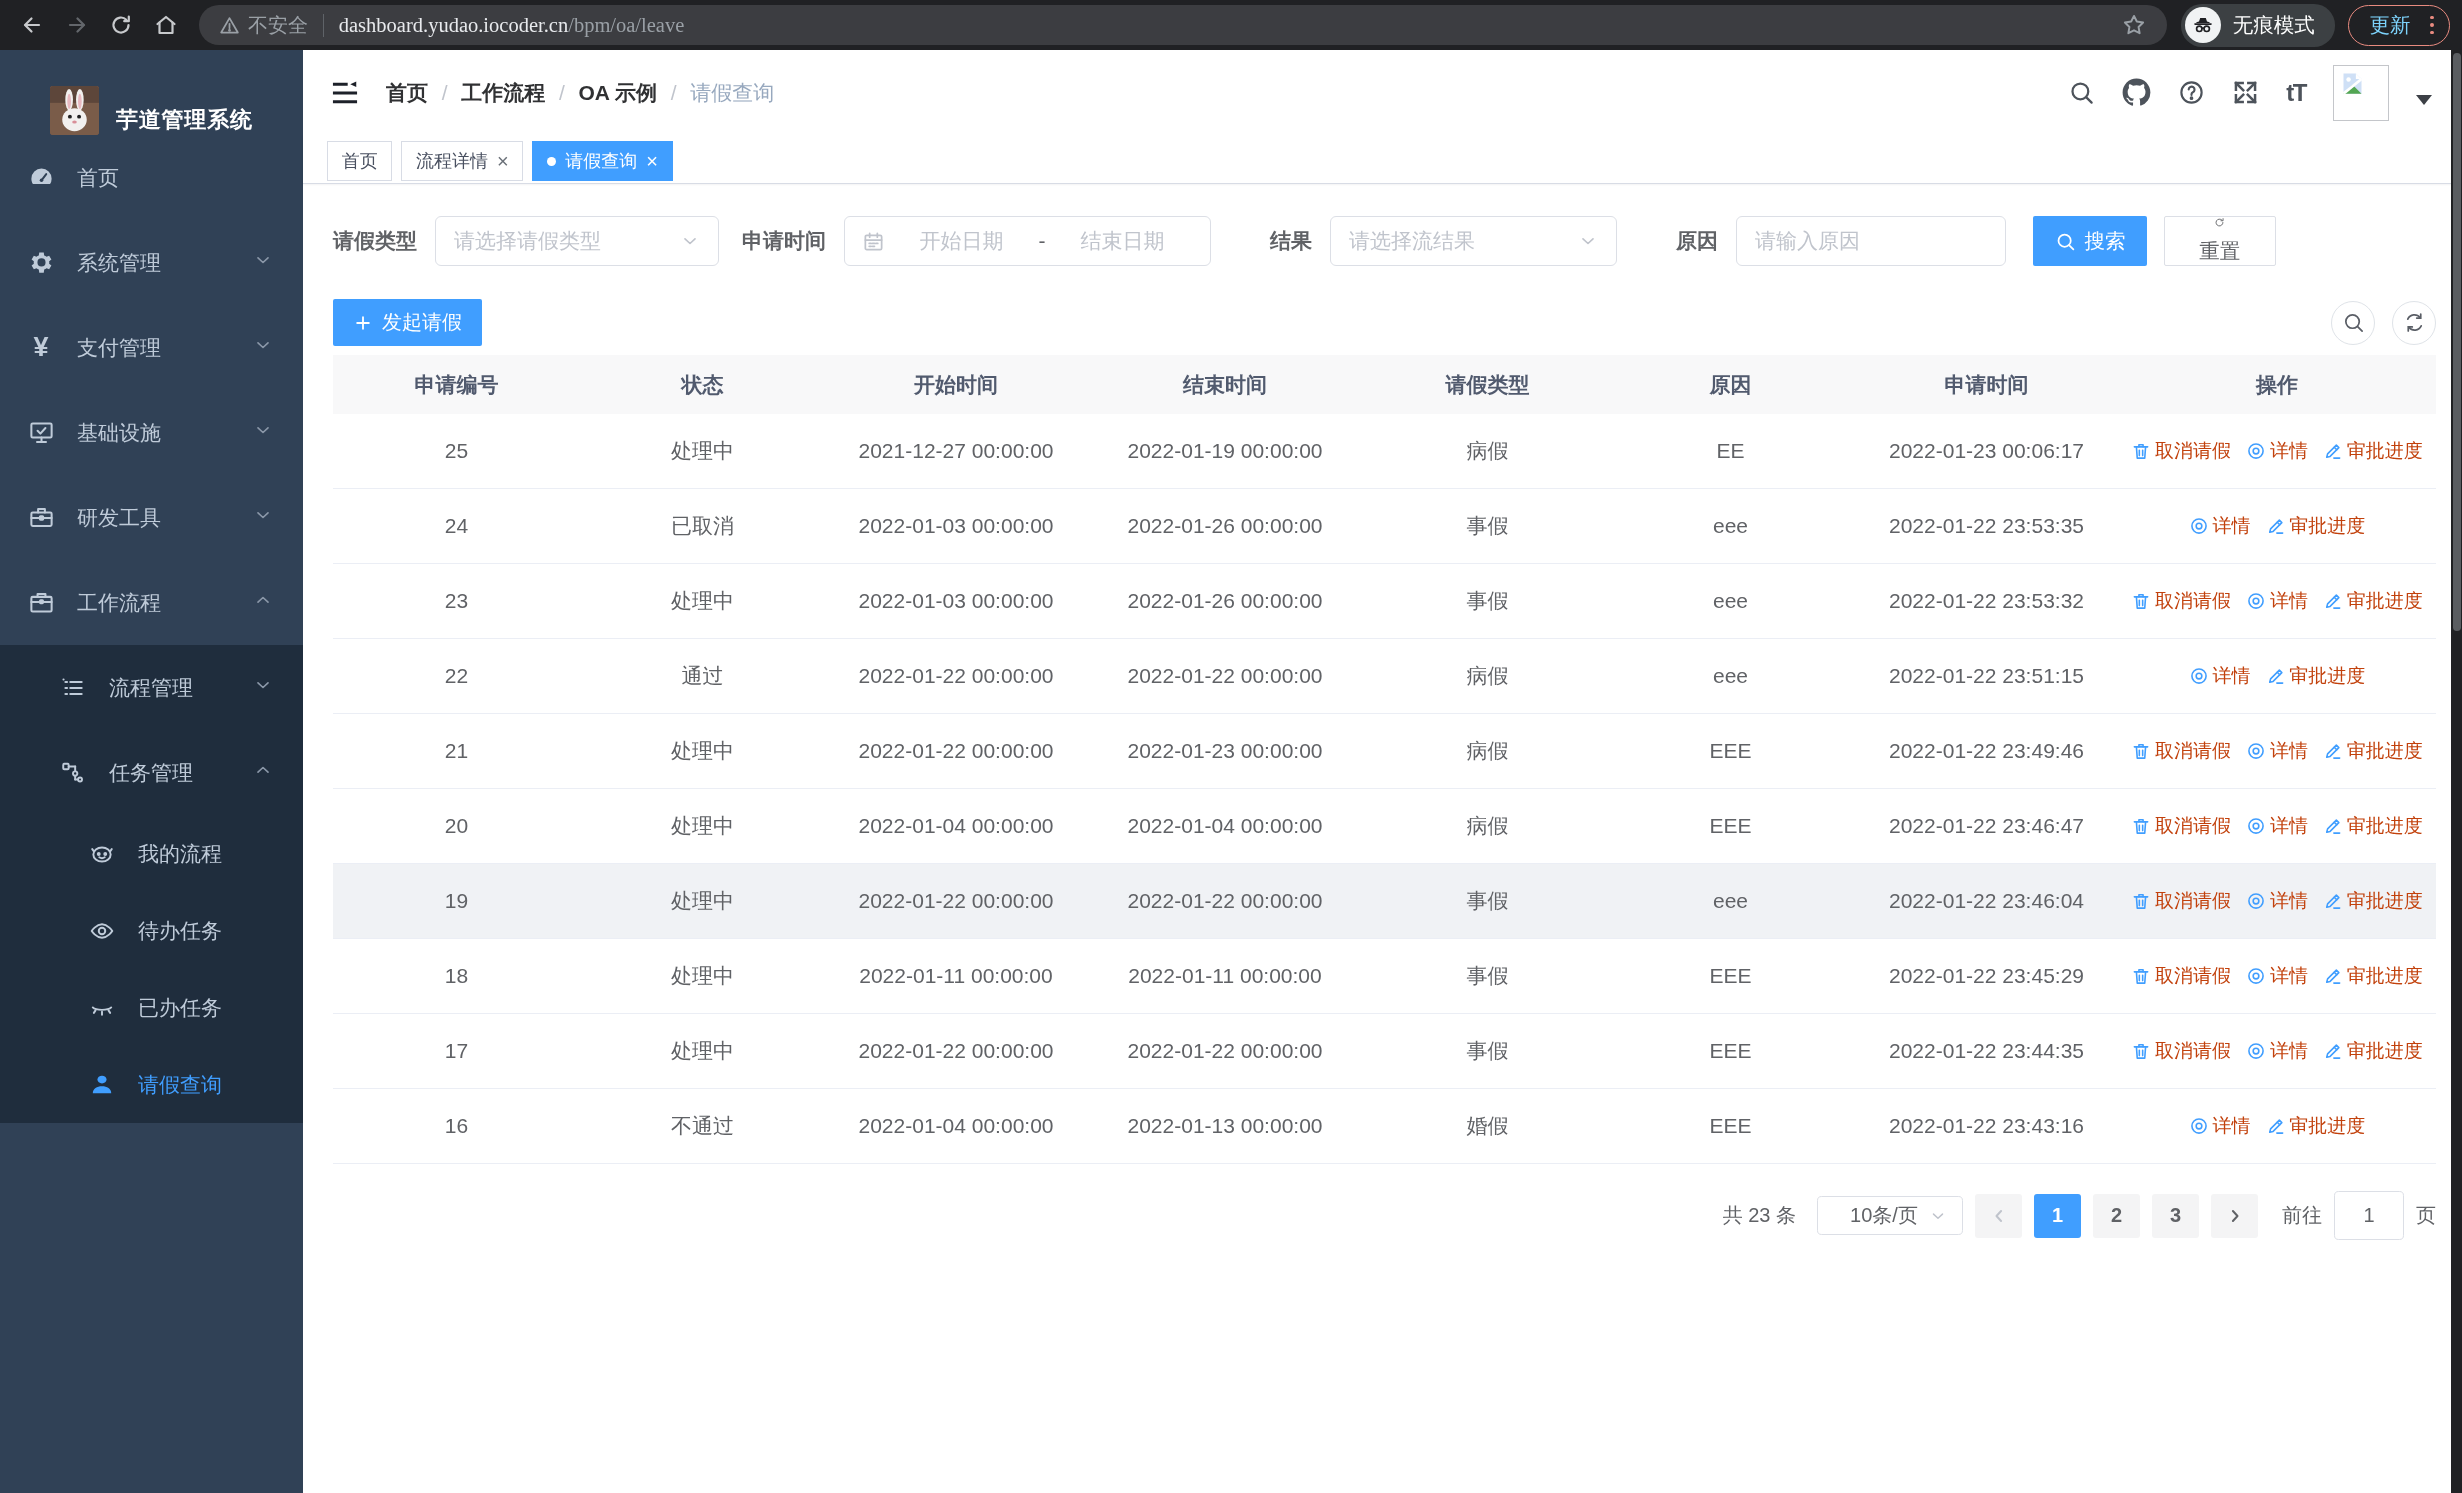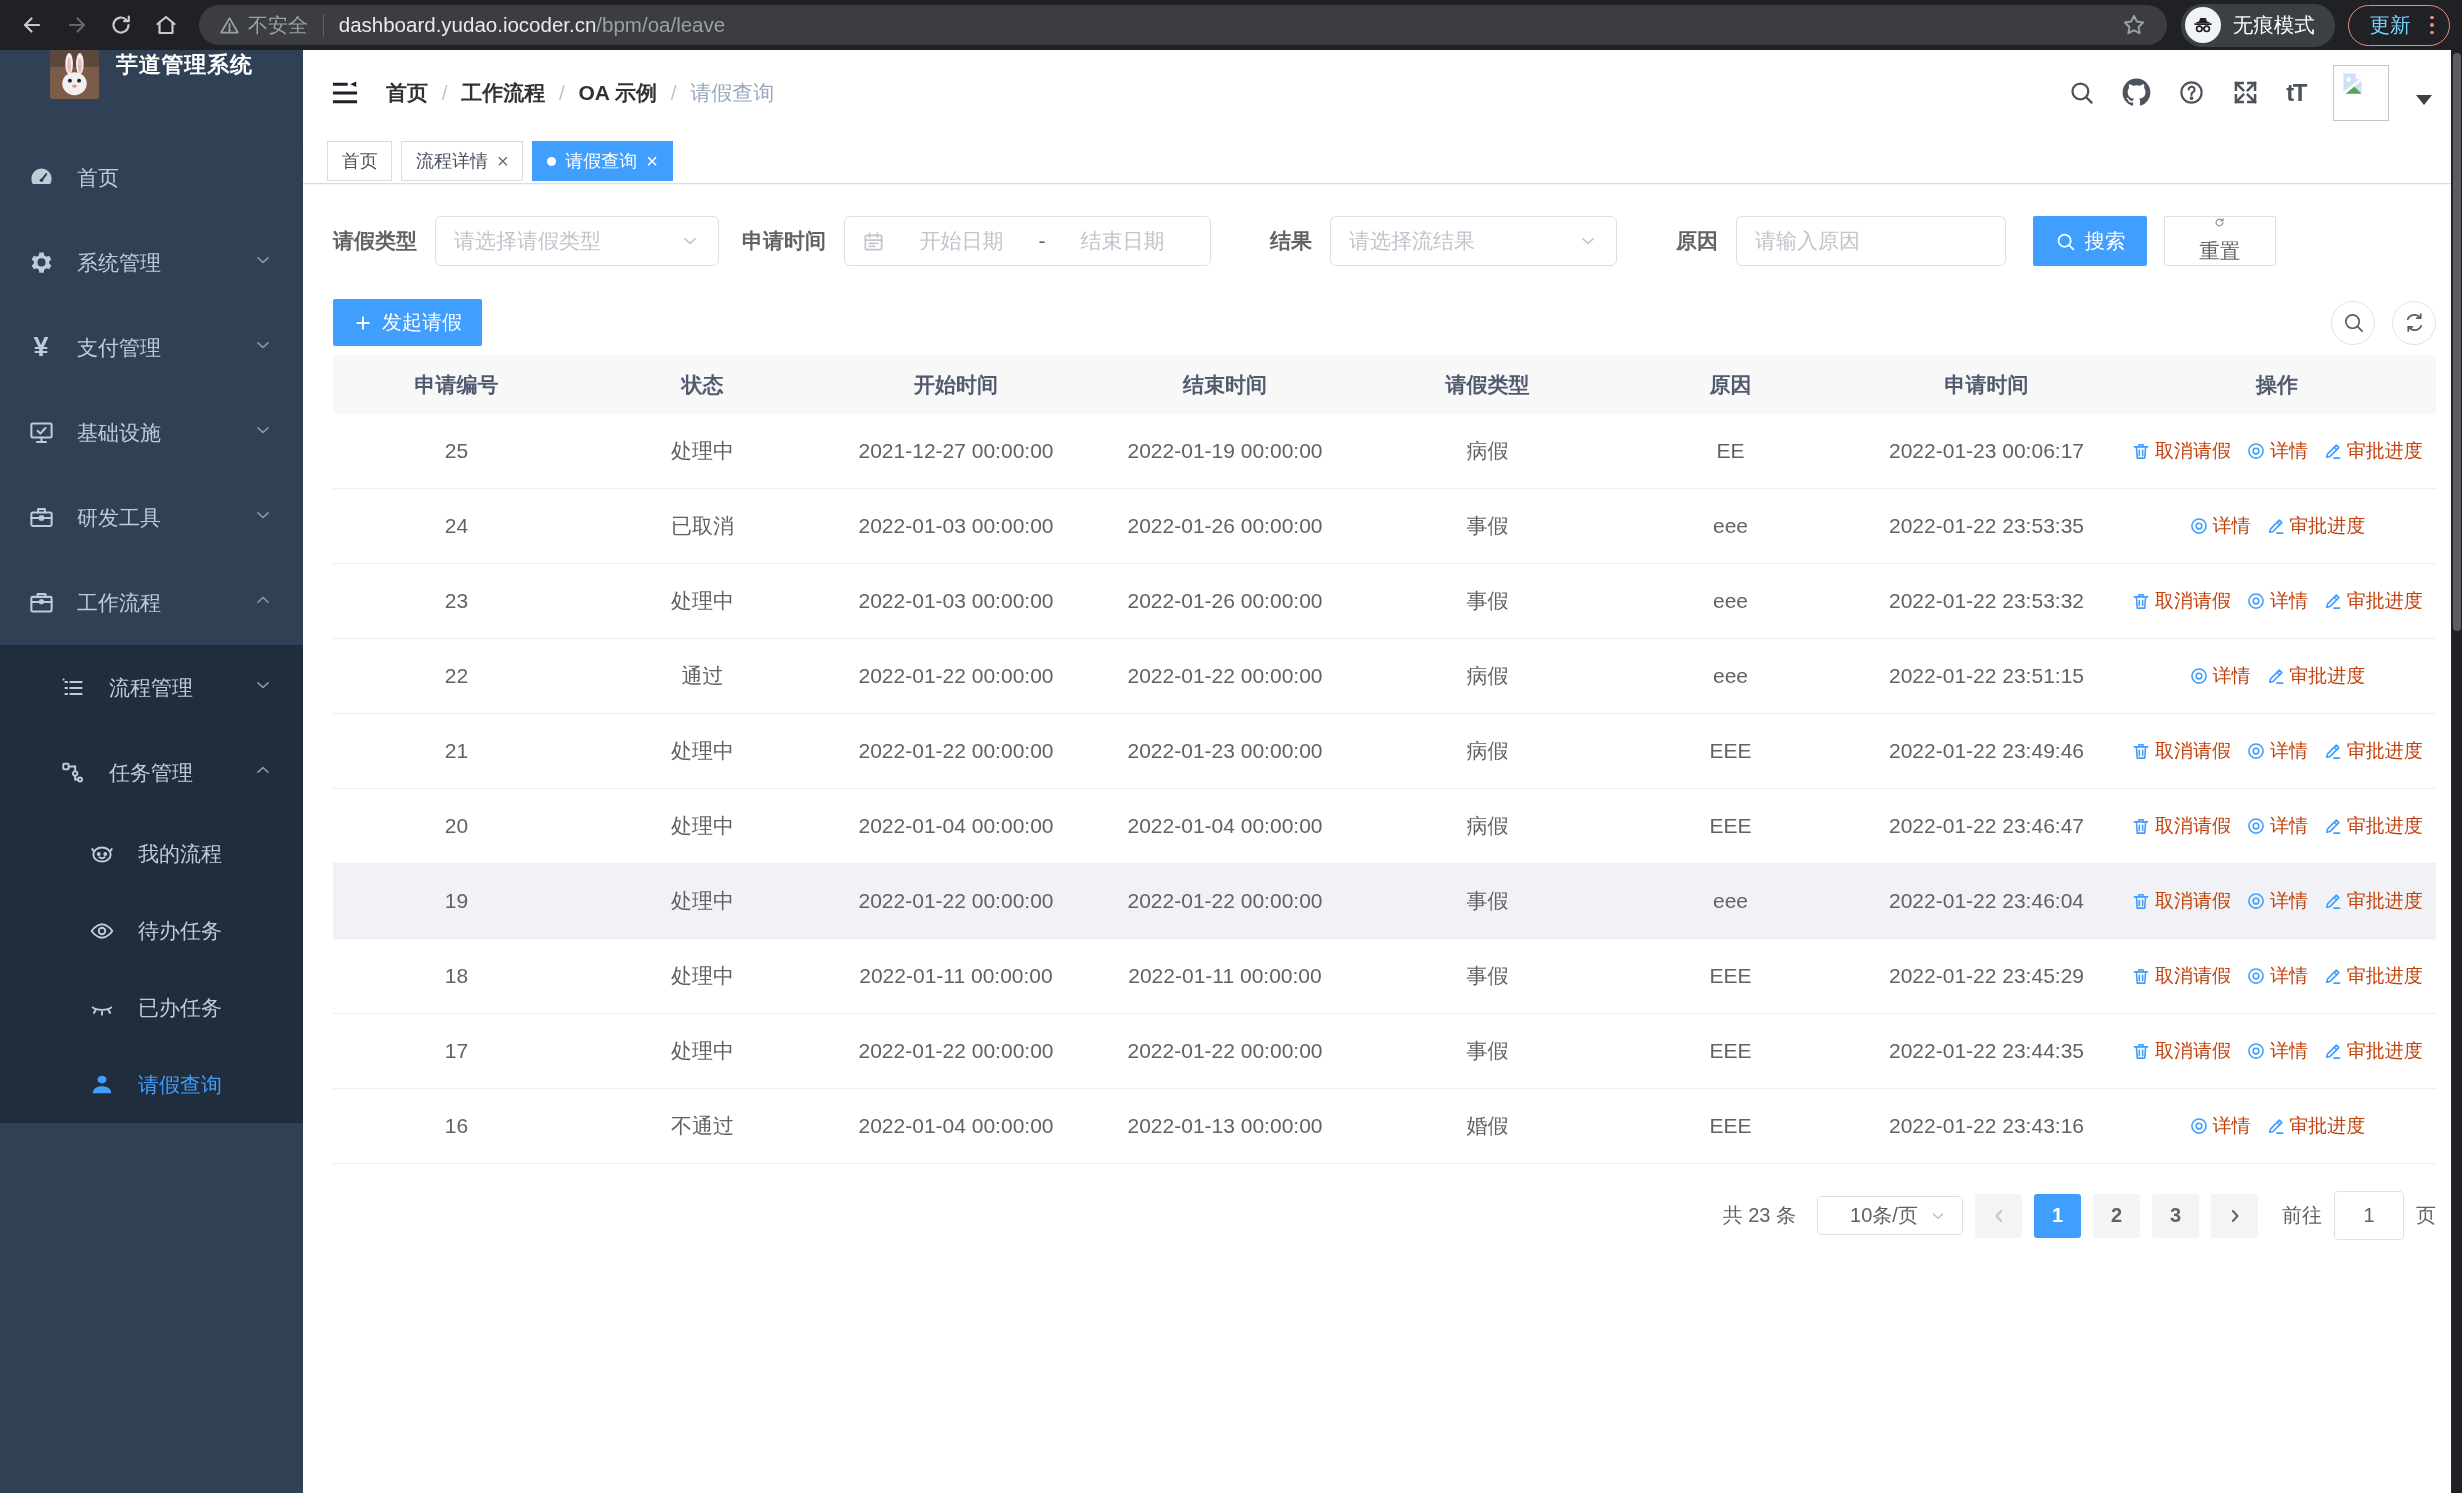--- a/index.html
+++ b/index.html
@@ -1,40 +1,40 @@
 <!DOCTYPE html>
 <html style="font-size:12px"><head>
 <meta charset="utf-8">
 <style>
   * { margin:0; padding:0; box-sizing:border-box; }
   body { font-family:"Liberation Sans","DejaVu Sans",sans-serif; }
   .screen { position:relative; width:2462px; height:1494px; background:#fff; overflow:hidden; }
 
   
-  .chrome { height:50px; background:#202124; display:flex; align-items:center; padding:0 12px; gap:4.6px; }
+  .chrome { height:50px; background:#202124; display:flex; align-items:center; padding:0 12px; gap:4.6px;font-family:Liberation Serif, serif; }
   .chrome .navbtn { width:40px; height:40px; display:flex; align-items:center; justify-content:center; border-radius:50%; flex:0 0 auto; }
   .chrome svg { display:block; }
   .url-pill { flex:1; height:40px; background:#3c3d41; border-radius:20px; margin:0 9px; display:flex; align-items:center; padding:0 20px; min-width:0; }
   .sec-label { color:#9aa0a6; font-size:20px; margin-left:7.6px; white-space:nowrap; }
   .url-sep { width:0.8px; height:23px; background:#5f6368; margin:0 15px; }
   .url-host { color:#e8eaed; font-size:20.5px; white-space:nowrap; }
   .url-path { color:#9aa0a6; font-size:20.5px; white-space:nowrap; }
   .url-spacer { flex:1; }
   .incog { height:43px; background:#3c4043; border-radius:21px; display:flex; align-items:center; gap:12px; padding:0 20px 0 3.8px; flex:0 0 auto; }
   .incog-circle { width:36px; height:36px; border-radius:50%; background:#f1f3f4; display:flex; align-items:center; justify-content:center; }
   .incog-label { color:#fff; font-size:20.5px; white-space:nowrap; }
   .update-pill { height:41px; border:1.5px solid #e98b80; border-radius:20.5px; color:#7dd3fc; display:flex; align-items:center; gap:15px; padding:0 10.6px 0 20px; margin-left:9px; flex:0 0 auto; }
   .update-label { font-size:20.5px; }
   .kebab { display:flex; flex-direction:column; gap:3.8px; padding:0 4.6px; }
   .kebab i { width:3.8px; height:3.8px; border-radius:50%; background:#e98b80; }
 
   
   .app { display:flex; height:1443px; }
   .sidebar { width:303px; background:#304156; flex:0 0 auto; color:#bfcbd9; }
-  .logo-row { height:85px; display:flex; align-items:flex-start; justify-content:center; gap:16.7px; }
+  .logo-row { height:85px; display:flex; align-items:flex-end; justify-content:center; gap:16.7px; }
   .logo-img { width:49px; height:49px; background:#7a5c49; border-radius:3px; position:relative; overflow:hidden; flex:0 0 auto; }
   .logo-title { color:#fff; font-size:22px; font-weight:bold; letter-spacing:0.8px; }
   .mi { display:flex; align-items:center; height:85px; font-size:21px; cursor:pointer; }
   .mi .ic { width:30px; margin-left:26px; display:flex; justify-content:center; flex:0 0 auto; }
   .mi .lbl { margin-left:21px; flex:1; white-space:nowrap; }
   .mi .chev { margin-right:30px; }
   .submenu { background:#1f2d3d; }
   .submenu .l2 .ic { margin-left:58px; }
   .submenu .l3 { height:77px; }
   .submenu .l3 .ic { margin-left:87px; }

